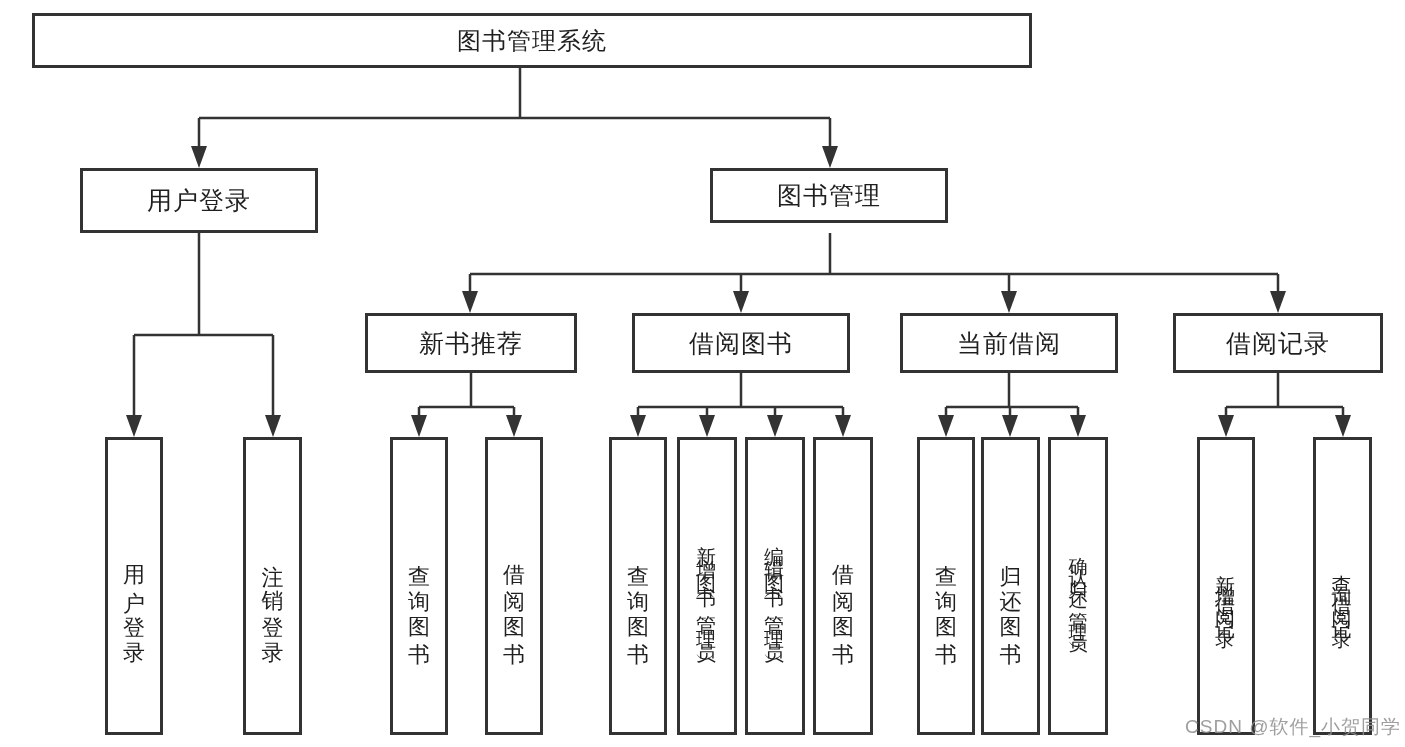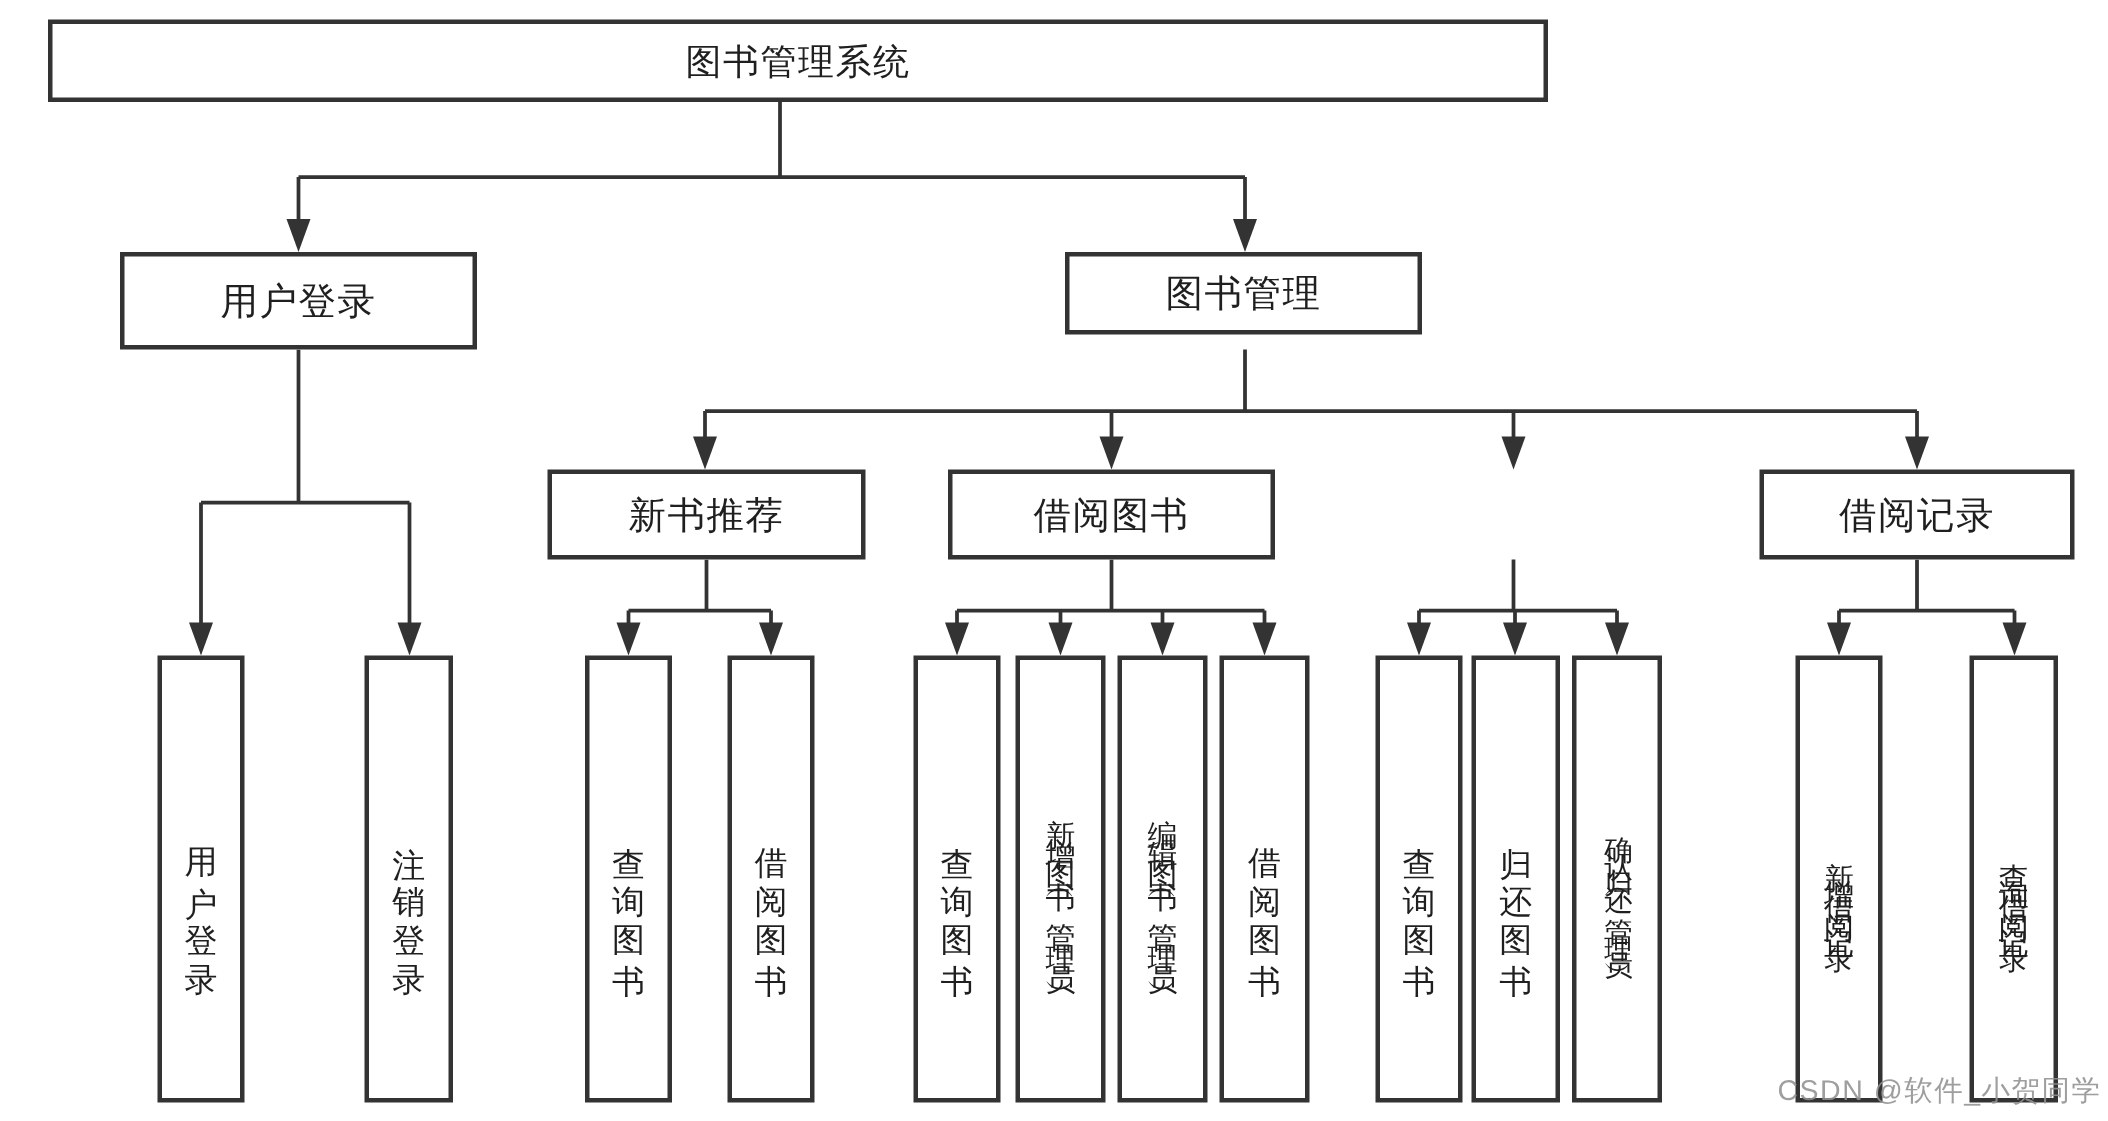--- a/index.html
+++ b/index.html
@@ -105,20 +105,23 @@
   <div class="box hbox" style="left:710px; top:168px; width:238px; height:55px;">
     <span>图书管理</span>
   </div>
 
   <div class="box hbox" style="left:365px; top:313px; width:212px; height:60px;">
     <span>新书推荐</span>
   </div>
   <div class="box hbox" style="left:632px; top:313px; width:218px; height:60px;">
     <span>借阅图书</span>
   </div>
+  <div class="box hbox" style="left:900px; top:313px; width:218px; height:60px;">
+    <span>当前借阅</span>
+  </div>
   <div class="box hbox" style="left:1173px; top:313px; width:210px; height:60px;">
     <span>借阅记录</span>
   </div>
 
   <div class="box vbox" style="left:105px; top:437px; width:58px; height:298px;">
     <span class="vt4">用户登录</span>
   </div>
   <div class="box vbox" style="left:243px; top:437px; width:59px; height:298px;">
     <span class="vt4">注销登录</span>
   </div>

